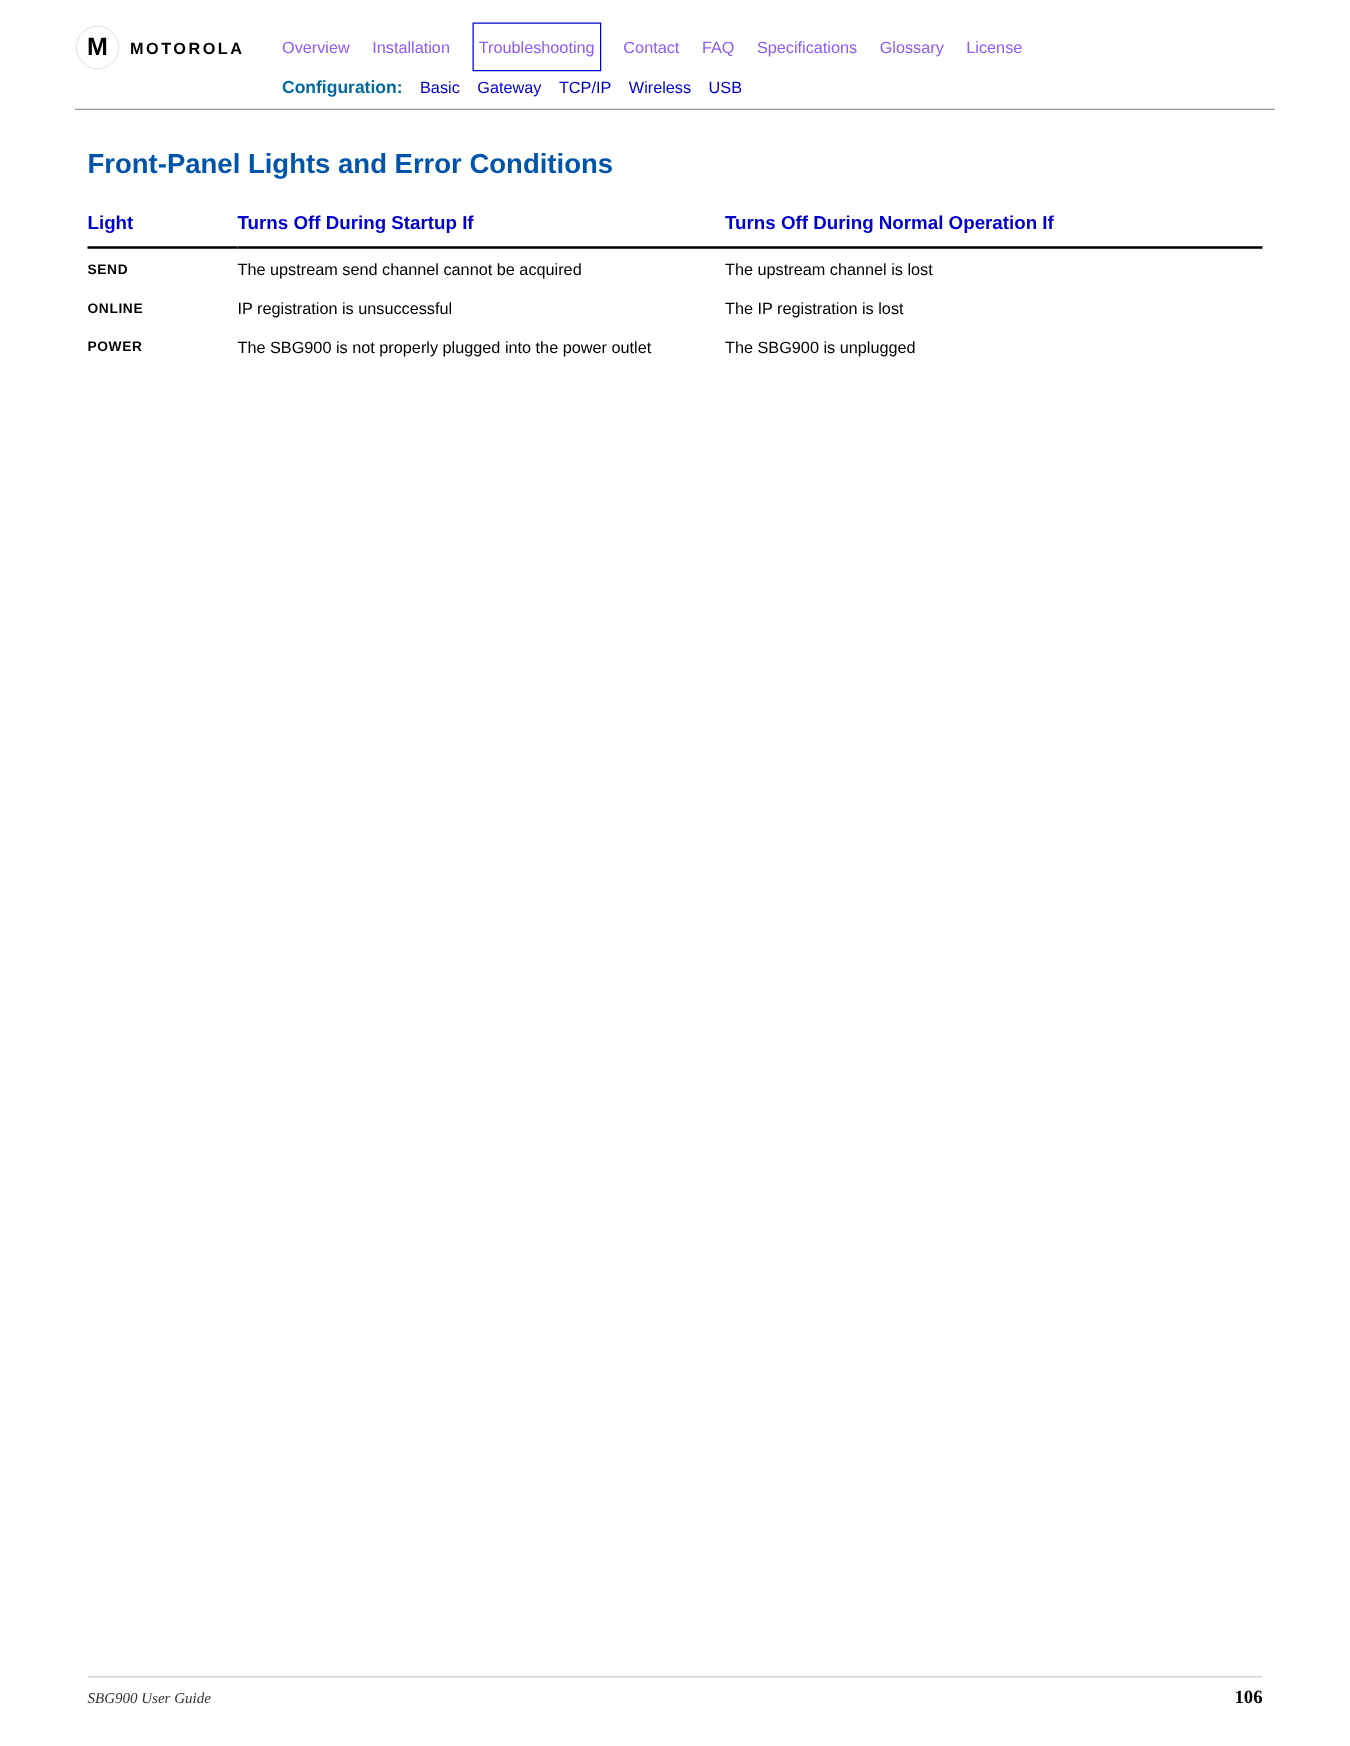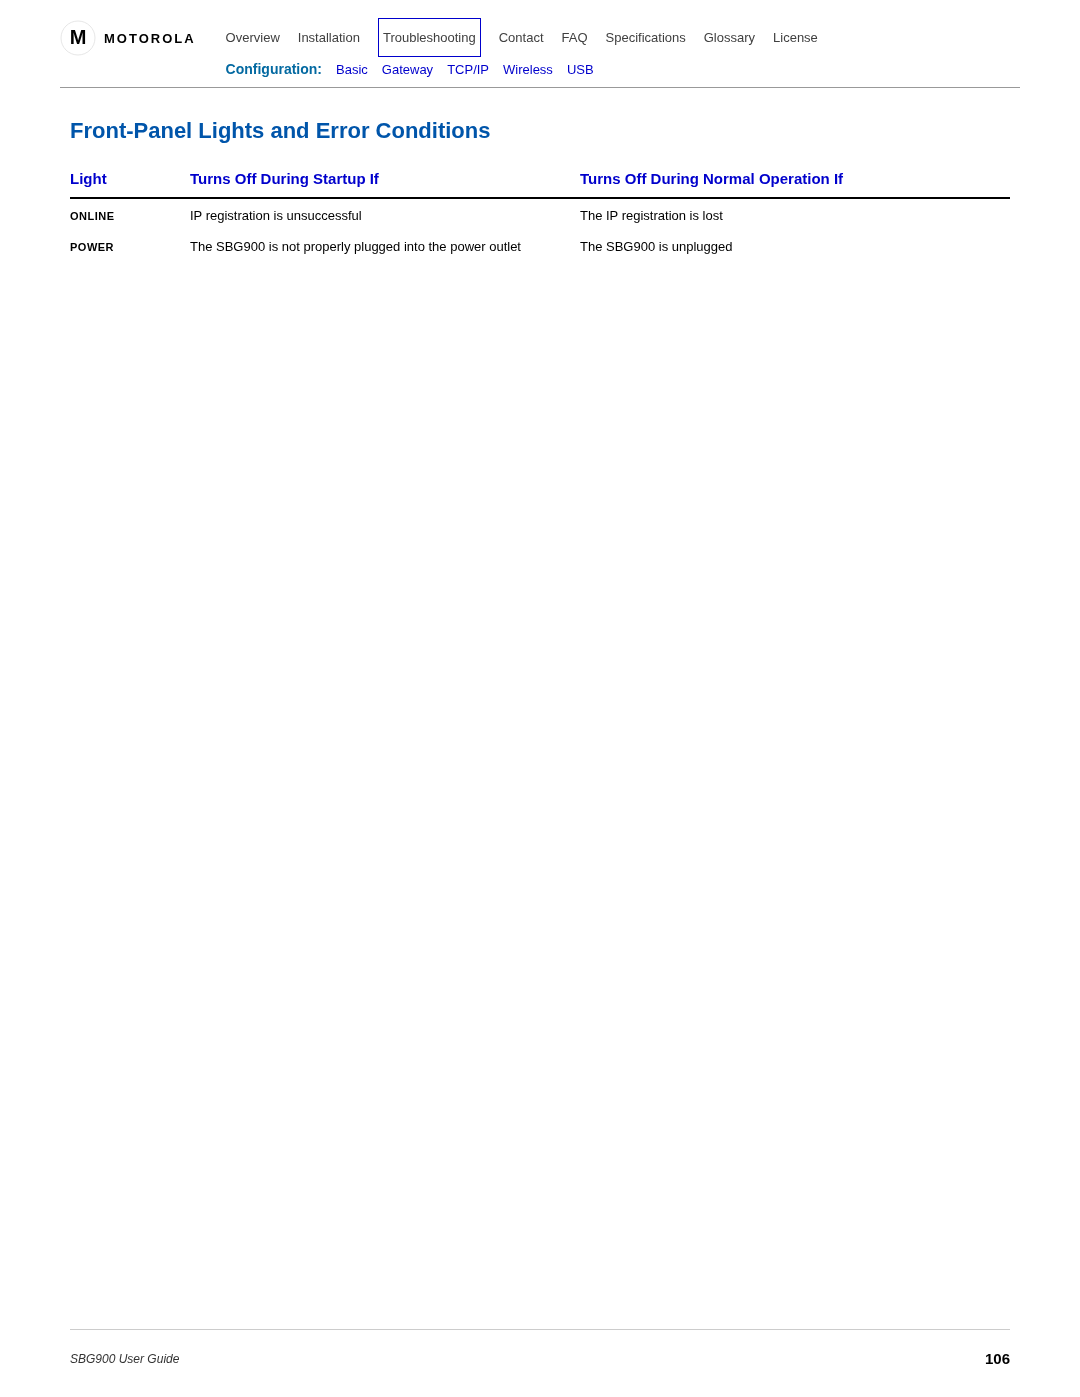--- a/index.html
+++ b/index.html
@@ -52,21 +52,21 @@
 
     .nav-top {
       display: flex;
       gap: 18px;
       align-items: center;
       flex-wrap: wrap;
     }
 
     .nav-link {
       font-size: 13px;
-      color: #404040;
+      color: #8b5cf6;
       text-decoration: none;
       cursor: pointer;
     }
 
     .nav-link.active {
       border: 1px solid #0000cc;
       padding: 11px 4px;
     }
 
     .nav-bottom {
@@ -161,21 +161,22 @@
     
     .footer {
       position: absolute;
       bottom: 30px;
       left: 70px;
       right: 70px;
       display: flex;
       justify-content: space-between;
       align-items: center;
       border-top: 1px solid #ccc;
-      padding-top: 20px;
+      padding-top: 8px;
+      font-family: Liberation Serif, serif;
     }
 
     .footer-left {
       font-size: 12px;
       color: #333;
       font-style: italic;
     }
 
     .footer-right {
       font-size: 15px;
@@ -238,20 +239,25 @@
           <th>Light</th>
           <th>Turns Off During Startup If</th>
           <th>Turns Off During Normal Operation If</th>
         </tr>
         <tr class="divider-row">
           <td colspan="3"></td>
         </tr>
       </thead>
       <tbody>
         <tr class="data-row">
+          <td>Send</td>
+          <td>The upstream send channel cannot be acquired</td>
+          <td>The upstream channel is lost</td>
+        </tr>
+        <tr class="data-row">
           <td>Online</td>
           <td>IP registration is unsuccessful</td>
           <td>The IP registration is lost</td>
         </tr>
         <tr class="data-row">
           <td>Power</td>
           <td>The SBG900 is not properly plugged into the power outlet</td>
           <td>The SBG900 is unplugged</td>
         </tr>
       </tbody>

